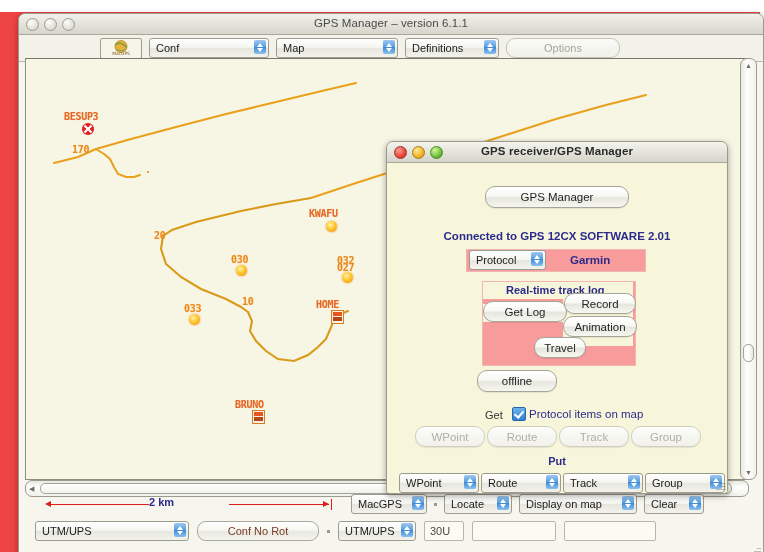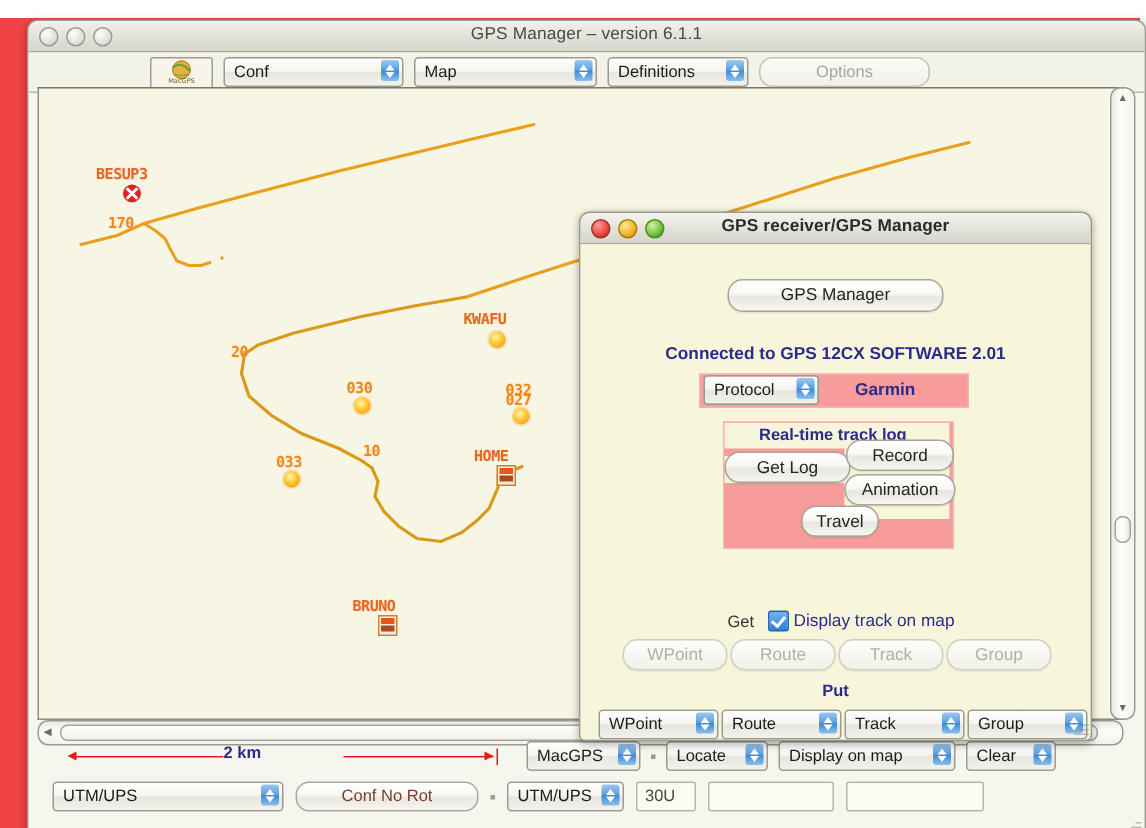--- a/index.html
+++ b/index.html
@@ -389,24 +389,27 @@
       <div class="btn" style="left:177px;top:130px;width:70px;">
         <span>Record</span>
       </div>
       <div class="btn" style="left:176px;top:153px;width:72px;">
         <span>Animation</span>
       </div>
       <div class="btn" style="left:147px;top:174px;width:50px;">
         <span>Travel</span>
       </div>
 
+      <div class="btn" style="left:90px;top:207px;width:78px;height:20px;">
+        <span>offline</span>
+      </div>
 
       <div class="lblsmall" style="left:98px;top:246px;color:#333;font-weight:normal;">Get</div>
       <div class="chk" style="left:125px;top:244px;"></div>
-      <div class="lblsmall" style="left:142px;top:245px;color:#2b2b8c;font-weight:normal;font-size:11.5px;">Display track on map</div>
+      <div class="lblsmall" style="left:142px;top:245px;color:#2b2b8c;font-weight:normal;font-size:11.5px;">Protocol items on map</div>
 
       <div class="btn dim" style="left:28px;top:263px;width:68px;">
         <span>WPoint</span>
       </div>
       <div class="btn dim" style="left:100px;top:263px;width:68px;">
         <span>Route</span>
       </div>
       <div class="btn dim" style="left:172px;top:263px;width:68px;">
         <span>Track</span>
       </div>

